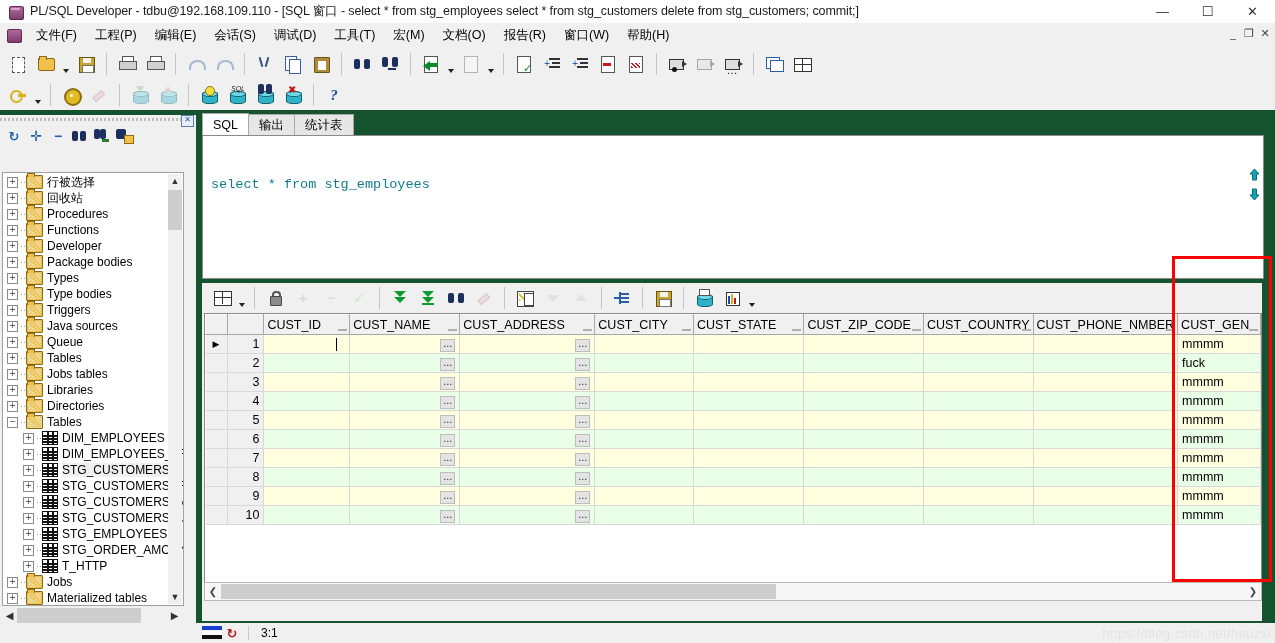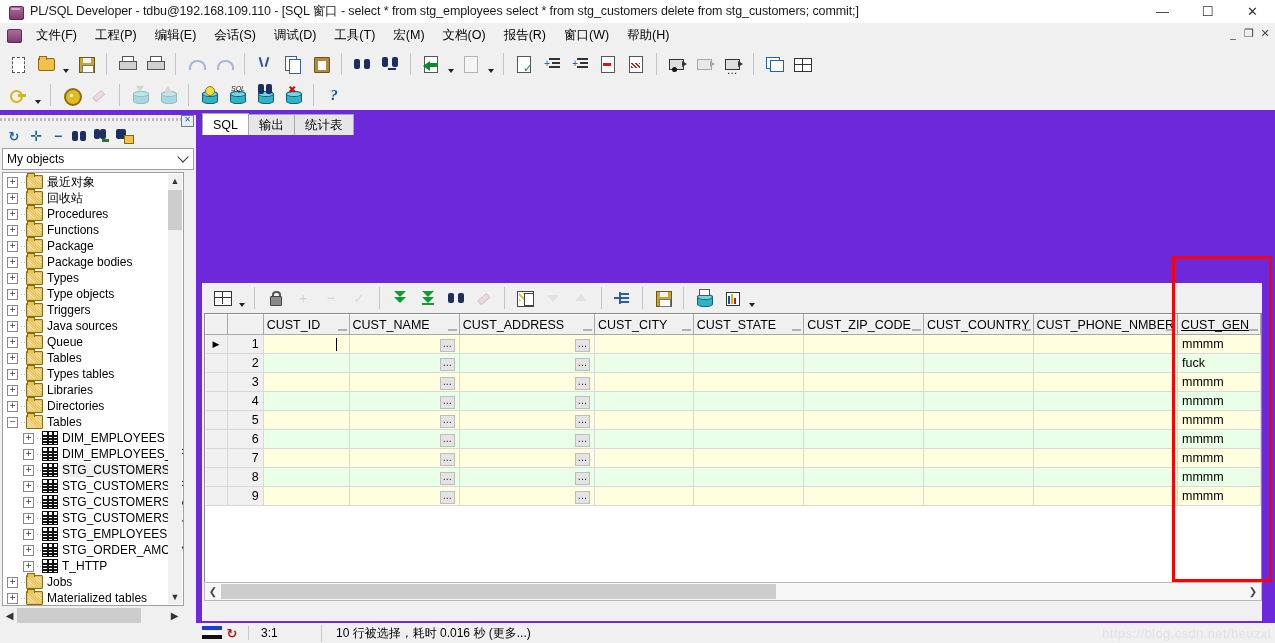--- a/index.html
+++ b/index.html
@@ -2,21 +2,21 @@
 <html><head>
 <meta charset="utf-8">
 <style>
   html,body{margin:0;padding:0;}
   body{
     width:1275px;height:643px;overflow:hidden;
     font-family:"Liberation Sans","DejaVu Sans",sans-serif;
     font-size:12px;color:#000;background:#f0f0f0;
     -webkit-font-smoothing:none;
   }
-  #app{position:relative;width:1275px;height:643px;background:#6d28d9;}
+  #app{position:relative;width:1275px;height:643px;background:#14532d;}
 
   
   .titlebar{height:23px;background:#ffffff;display:flex;align-items:center;position:relative;}
   .title-icon{width:16px;height:16px;margin:0 6px 0 8px;position:relative;flex:0 0 auto;}
   .title-icon .db{position:absolute;left:1px;top:2px;width:13px;height:12px;background:linear-gradient(#b06a9e,#7d3f6d);border-radius:3px/2px;border:1px solid #5e2a52;}
   .title-icon .db:after{content:"";position:absolute;left:1px;top:1px;width:9px;height:2px;background:#d9a8cb;border-radius:2px;}
   .title-text{font-size:12.5px;color:#1a1a1a;white-space:nowrap;letter-spacing:-0.1px;}
   .winbtns{position:absolute;right:0;top:0;display:flex;height:23px;}
   .winbtn{width:45px;height:23px;display:flex;align-items:center;justify-content:center;color:#333;font-size:13px;}
 
@@ -461,31 +461,27 @@
               <i style="position:absolute;left:8px;top:12px;width:7px;height:3px;background:#2b7a2b;"></i>
             </span>
           </div>
         <div class="bt">
             <span class="ico" style="width:16px;">
               <i class="binoc" style="left:0;width:10px;top:2px;"></i>
               <i style="position:absolute;left:8px;top:8px;width:8px;height:7px;background:#f2c14a;border:1px solid #8a6a16;"></i>
             </span>
           </div>
       </div>
-      <div class="combo">
-        <span>My objects</span>
-        <i class="cv"></i>
-      </div>
       <div class="tree">
         <div id="tree-body" style="position:absolute;left:0;top:1px;right:16px;">
             <div class="tnode" style="padding-left: 4px;">
               <span class="exp">+</span>
               <span class="dots">··</span>
               <span class="fic"></span>
-              <span class="lbl">最近对象</span>
+              <span class="lbl">行被选择</span>
             </div>
             <div class="tnode" style="padding-left: 4px;">
               <span class="exp">+</span>
               <span class="dots">··</span>
               <span class="fic"></span>
               <span class="lbl">回收站</span>
             </div>
             <div class="tnode" style="padding-left: 4px;">
               <span class="exp">+</span>
               <span class="dots">··</span>
@@ -495,39 +491,39 @@
             <div class="tnode" style="padding-left: 4px;">
               <span class="exp">+</span>
               <span class="dots">··</span>
               <span class="fic"></span>
               <span class="lbl">Functions</span>
             </div>
             <div class="tnode" style="padding-left: 4px;">
               <span class="exp">+</span>
               <span class="dots">··</span>
               <span class="fic"></span>
-              <span class="lbl">Package</span>
+              <span class="lbl">Developer</span>
             </div>
             <div class="tnode" style="padding-left: 4px;">
               <span class="exp">+</span>
               <span class="dots">··</span>
               <span class="fic"></span>
               <span class="lbl">Package bodies</span>
             </div>
             <div class="tnode" style="padding-left: 4px;">
               <span class="exp">+</span>
               <span class="dots">··</span>
               <span class="fic"></span>
               <span class="lbl">Types</span>
             </div>
             <div class="tnode" style="padding-left: 4px;">
               <span class="exp">+</span>
               <span class="dots">··</span>
               <span class="fic"></span>
-              <span class="lbl">Type objects</span>
+              <span class="lbl">Type bodies</span>
             </div>
             <div class="tnode" style="padding-left: 4px;">
               <span class="exp">+</span>
               <span class="dots">··</span>
               <span class="fic"></span>
               <span class="lbl">Triggers</span>
             </div>
             <div class="tnode" style="padding-left: 4px;">
               <span class="exp">+</span>
               <span class="dots">··</span>
@@ -543,21 +539,21 @@
             <div class="tnode" style="padding-left: 4px;">
               <span class="exp">+</span>
               <span class="dots">··</span>
               <span class="fic"></span>
               <span class="lbl">Tables</span>
             </div>
             <div class="tnode" style="padding-left: 4px;">
               <span class="exp">+</span>
               <span class="dots">··</span>
               <span class="fic"></span>
-              <span class="lbl">Types tables</span>
+              <span class="lbl">Jobs tables</span>
             </div>
             <div class="tnode" style="padding-left: 4px;">
               <span class="exp">+</span>
               <span class="dots">··</span>
               <span class="fic"></span>
               <span class="lbl">Libraries</span>
             </div>
             <div class="tnode" style="padding-left: 4px;">
               <span class="exp">+</span>
               <span class="dots">··</span>
@@ -652,20 +648,42 @@
       </div>
     </div>
 
     <div class="right">
       <div class="tabs">
         <div class="tab active">SQL</div>
         <div class="tab">输出</div>
         <div class="tab">统计表</div>
       </div>
 
+      <div class="editor">
+        <div class="code">
+          <div>select * from stg_employees</div>
+          <div>&nbsp;</div>
+          <div></div>
+          
+          
+          
+        </div>
+        <div class="ed-arrows">
+          <div class="ua">
+            <svg width="13" height="13" viewBox="0 0 13 13">
+                <polygon points="6.5,1 11,6 8.5,6 8.5,12 4.5,12 4.5,6 2,6" fill="#12a3b4" stroke="#0b6a76" stroke-width="1"></polygon>
+              </svg>
+          </div>
+          <div class="ua">
+            <svg width="13" height="13" viewBox="0 0 13 13">
+                <polygon points="6.5,12 11,7 8.5,7 8.5,1 4.5,1 4.5,7 2,7" fill="#12a3b4" stroke="#0b6a76" stroke-width="1"></polygon>
+              </svg>
+          </div>
+        </div>
+      </div>
 
       <div class="results">
         <div class="grid-tb">
           <div class="tb-btn">
               <span class="ico">
                 <i class="gridico" style="top:2px;height:13px;"></i>
               </span>
             </div>
           <div class="tb-arrow"></div>
           <div class="tb-sep"></div>
@@ -778,21 +796,21 @@
                   <th class="ind"></th>
                   <th class="rn"></th>
                   <th style="width: 78px;"><span>CUST_ID</span><i class="sz"></i></th>
                   <th style="width: 105px;"><span>CUST_NAME</span><i class="sz"></i></th>
                   <th style="width: 130px;"><span>CUST_ADDRESS</span><i class="sz"></i></th>
                   <th style="width: 93px;"><span>CUST_CITY</span><i class="sz"></i></th>
                   <th style="width: 105px;"><span>CUST_STATE</span><i class="sz"></i></th>
                   <th style="width: 112px;"><span>CUST_ZIP_CODE</span><i class="sz"></i></th>
                   <th style="width: 100px;"><span>CUST_COUNTRY</span><i class="sz"></i></th>
                   <th style="width: 120px;"><span>CUST_PHONE_NMBER</span><i class="sz"></i></th>
-                  <th style="width: 75px; text-decoration: underline;"><span>CUST_GEN</span><i class="sz"></i></th>
+                  <th style="width: 75px;"><span>CUST_GEN</span><i class="sz"></i></th>
                 </tr>
               </thead>
             <tbody id="dg-body">
                 <tr class="odd">
                   <td class="ind"><span class="rowptr">▶</span></td>
                   <td class="rn">1</td>
                   <td style="width: 78px;"><span></span><span class="caret" style="margin-left: 68px;"></span></td>
                   <td style="width: 105px;">
                     <span class="ell">...</span>
                   </td>
@@ -935,20 +953,37 @@
                   <td style="width: 130px;">
                     <span class="ell">...</span>
                   </td>
                   <td style="width: 93px;"><span></span></td>
                   <td style="width: 105px;"><span></span></td>
                   <td style="width: 112px;"><span></span></td>
                   <td style="width: 100px;"><span></span></td>
                   <td style="width: 120px;"><span></span></td>
                   <td style="width: 75px;"><span>mmmm</span></td>
                 </tr>
+                <tr class="even">
+                  <td class="ind"></td>
+                  <td class="rn">10</td>
+                  <td style="width: 78px;"><span></span></td>
+                  <td style="width: 105px;">
+                    <span class="ell">...</span>
+                  </td>
+                  <td style="width: 130px;">
+                    <span class="ell">...</span>
+                  </td>
+                  <td style="width: 93px;"><span></span></td>
+                  <td style="width: 105px;"><span></span></td>
+                  <td style="width: 112px;"><span></span></td>
+                  <td style="width: 100px;"><span></span></td>
+                  <td style="width: 120px;"><span></span></td>
+                  <td style="width: 75px;"><span>mmmm</span></td>
+                </tr>
               </tbody>
           </table>
         </div>
 
         <div class="grid-hs">
           <div class="ar">❮</div>
           <div class="track">
               <div class="thumb"></div>
             </div>
           <div class="ar">❯</div>
@@ -960,17 +995,16 @@
   <div class="redbox"></div>
 
   <div class="status">
     <div class="st-flag">
       <i style="top:0;background:#1a3fd0;"></i>
       <i style="top:5px;background:#ffffff;"></i>
       <i style="top:9px;background:#111;"></i>
     </div>
     <div class="st-ref">↻</div>
     <div class="st-pos">3:1</div>
-    <div class="st-msg">10 行被选择，耗时 0.016 秒 (更多...)</div>
   </div>
 
   <div class="watermark">https://blog.csdn.net/heuzxl</div>
 </div>
 
 </body></html>

